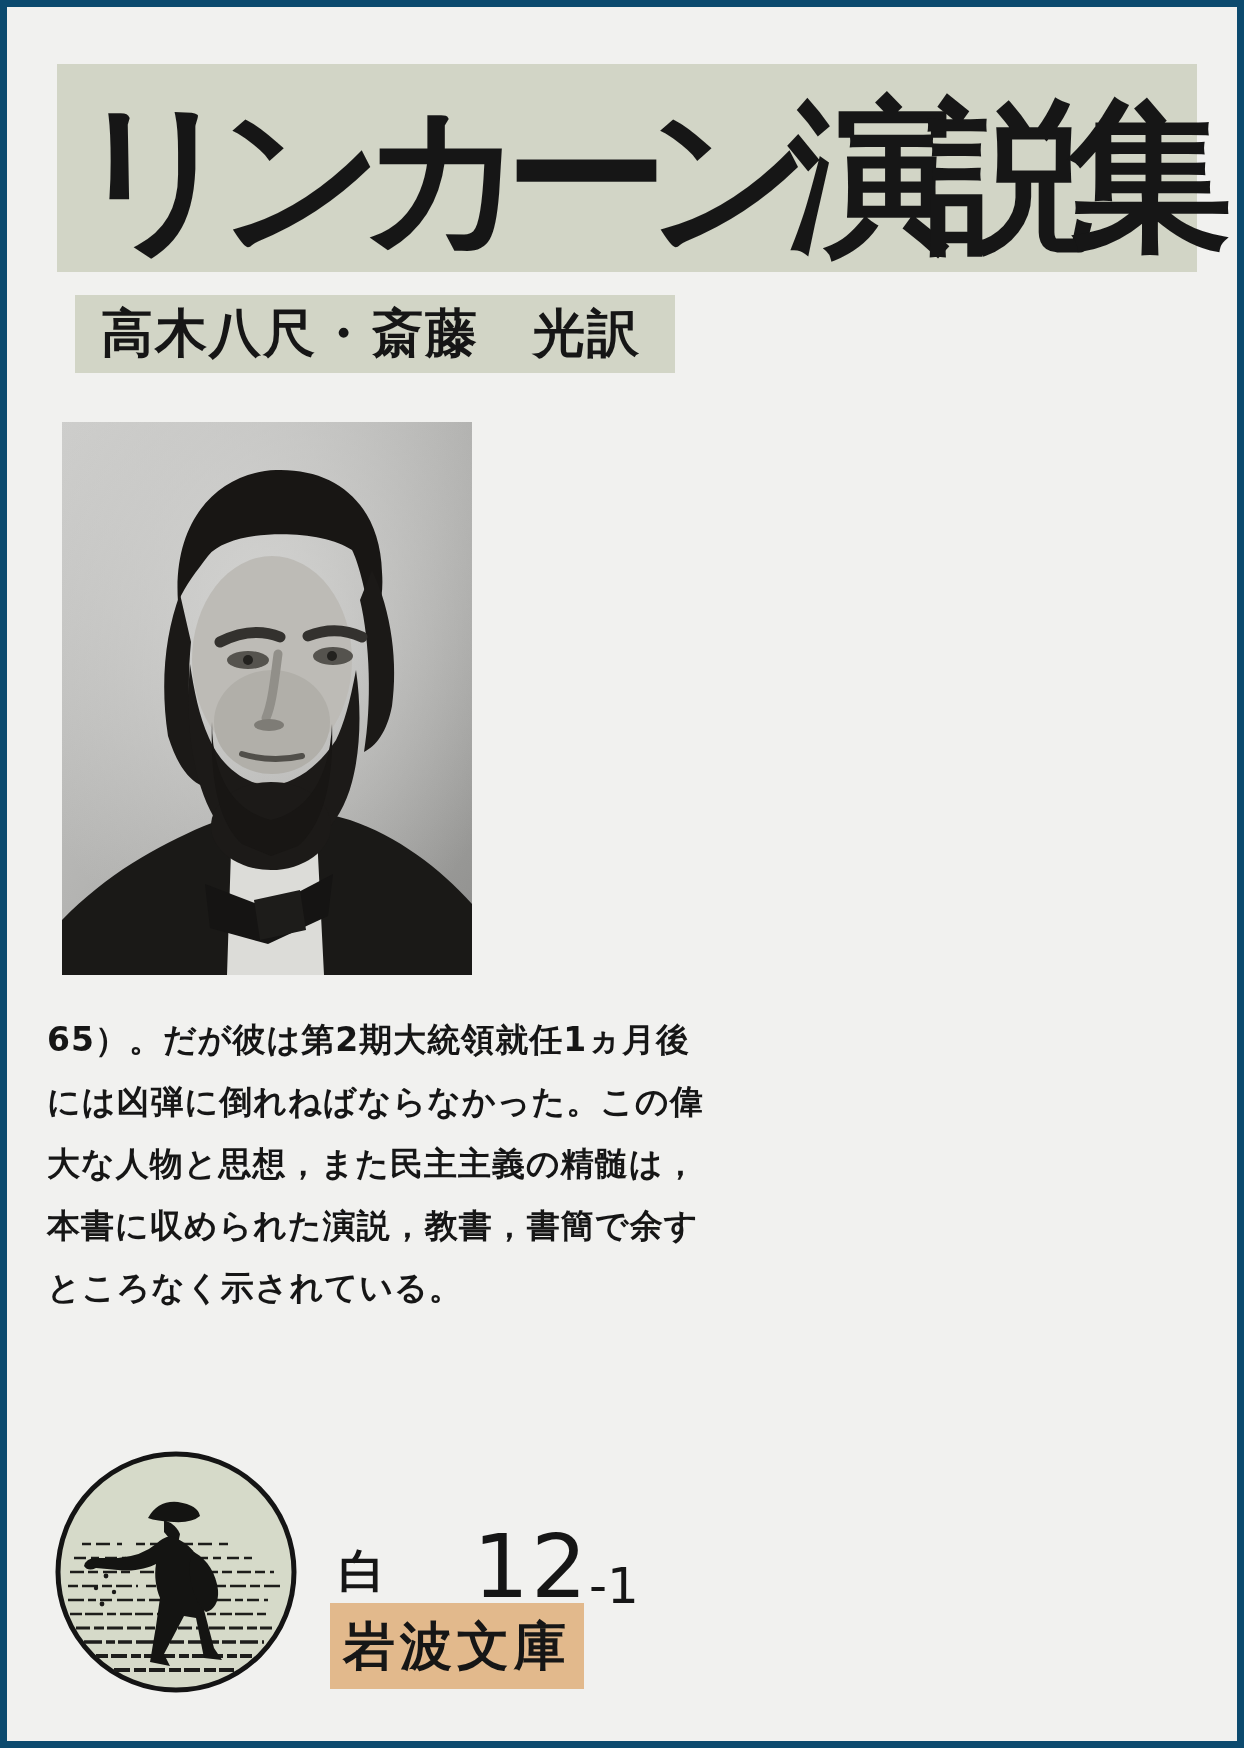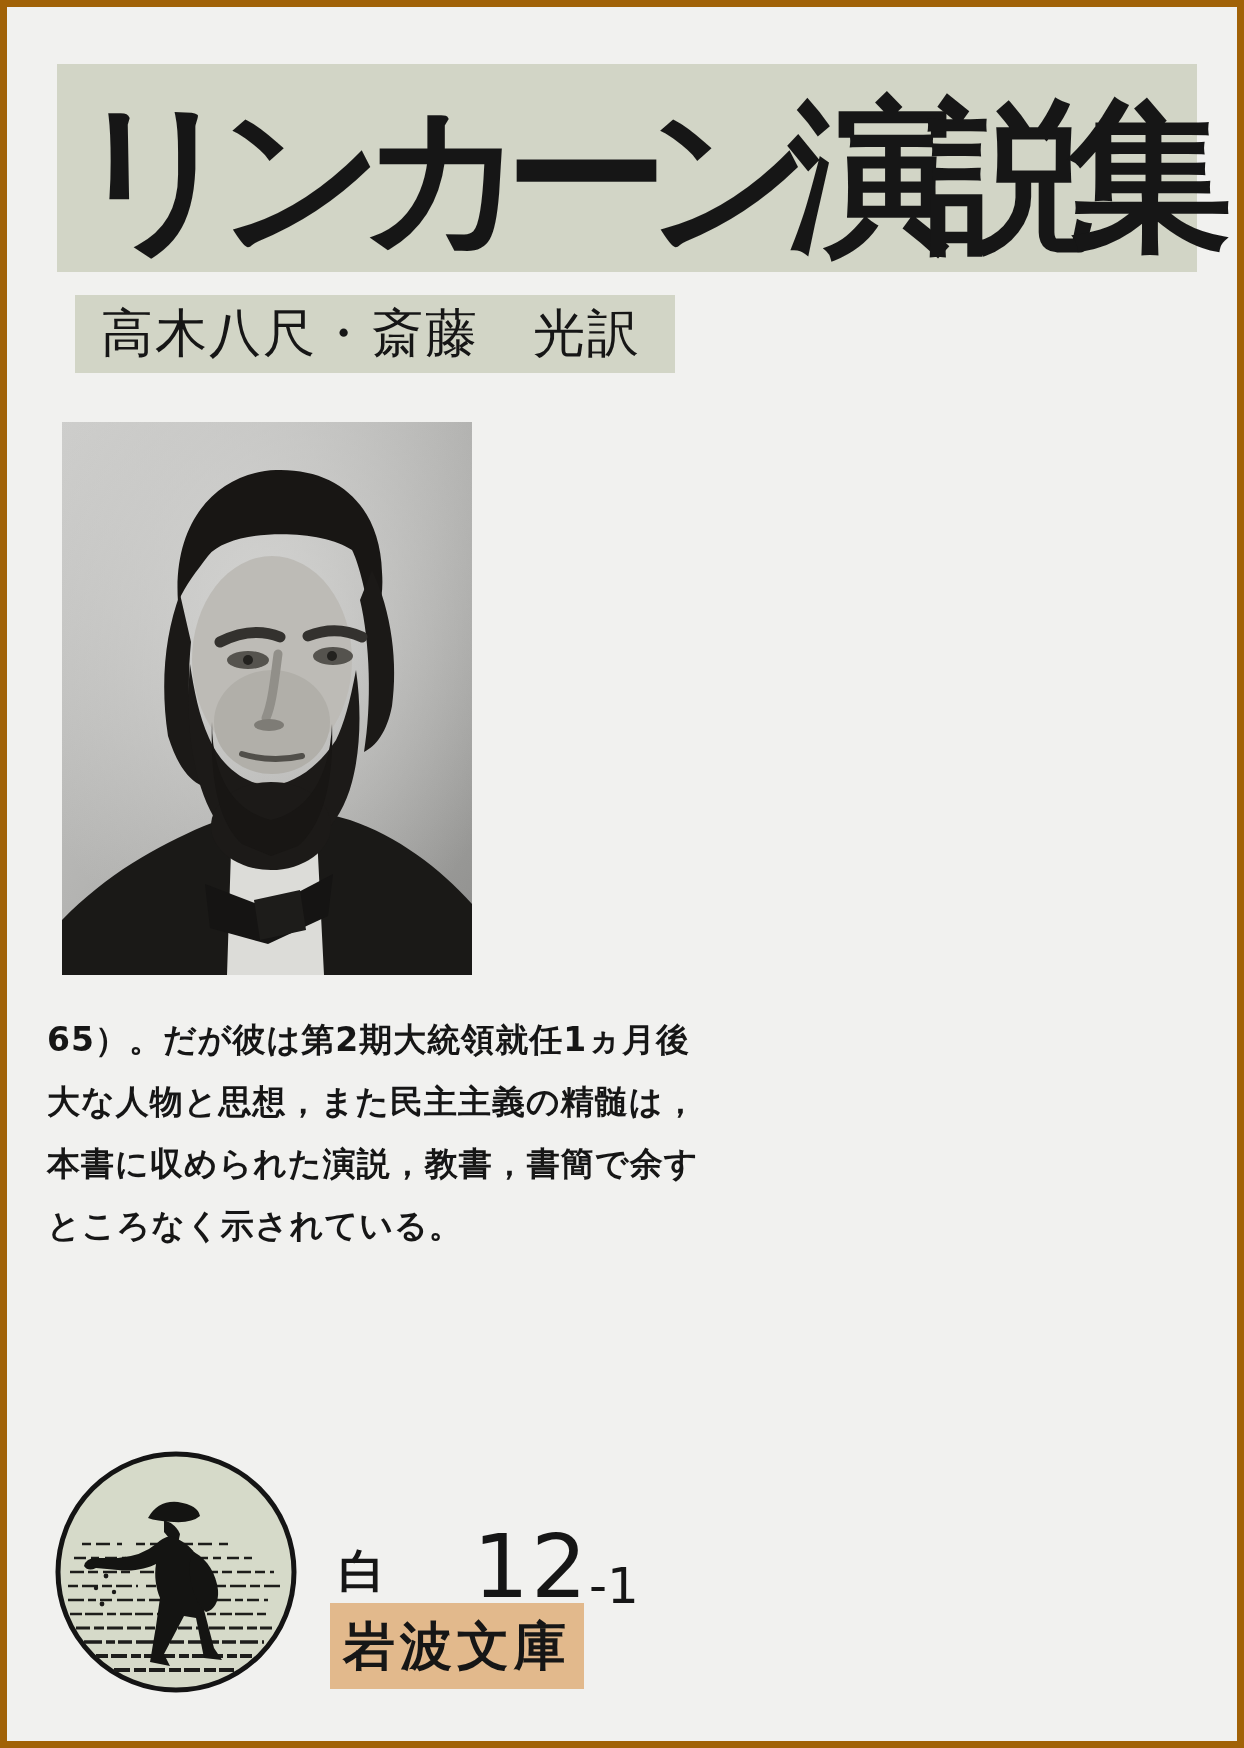--- a/index.html
+++ b/index.html
@@ -1,21 +1,21 @@
 <!DOCTYPE html>
 <html><head>
 <meta charset="utf-8">
 <style>
   html,body { margin:0; padding:0; background:#e9e9e7; }
   .page {
     position:relative;
     width:1244px; height:1748px;
     box-sizing:border-box;
     background:#f1f1ef;
-    border:7px solid #a16207;
+    border:7px solid #0c4a6e;
     overflow:hidden;
     font-family:"DejaVu Sans", sans-serif;
     color:#161616;
   }
   
   .title-banner {
     position:absolute; left:50px; top:57px;
     width:1140px; height:208px;
     background:#d2d5c6;
     display:flex; align-items:center;
@@ -31,21 +31,21 @@
   }
   
   .translator-bar {
     position:absolute; left:68px; top:288px;
     width:600px; height:78px;
     background:#d2d5c6;
     display:flex; align-items:center;
   }
   .translator-text {
     font-family:"DejaVu Serif", serif;
-    font-size:52px; font-weight:400;
+    font-size:52px; font-weight:700;
     letter-spacing:2px; white-space:nowrap;
     padding-left:26px;
   }
   
   .portrait {
     position:absolute; left:55px; top:415px;
     width:410px; height:553px;
   }
   .portrait svg { display:block; width:100%; height:100%; }
   
@@ -150,20 +150,21 @@
 
       <path d="M128,242 C123,302 130,362 156,402 C176,428 200,438 212,438 C247,432 278,406 290,360 C298,330 300,290 294,248 C288,280 282,302 274,318 C254,348 230,362 208,364 C184,362 160,346 147,316 C137,294 132,268 128,242 Z" fill="#1c1a18"></path>
       <ellipse cx="209" cy="404" rx="60" ry="44" fill="#1c1a18"></ellipse>
       <path d="M150,300 C150,350 168,388 209,398 C250,388 268,350 270,302 C272,356 262,402 236,424 L209,434 L180,422 C156,400 148,356 150,300 Z" fill="#181614"></path>
     </svg>
   </div>
 
 
   <div class="blurb-bottom">
       <div class="line">65）。だが彼は第2期大統領就任1ヵ月後</div>
+      <div class="line">には凶弾に倒れねばならなかった。この偉</div>
       <div class="line">大な人物と思想，また民主主義の精髄は，</div>
       <div class="line">本書に収められた演説，教書，書簡で余す</div>
       <div class="line">ところなく示されている。</div>
     </div>
 
   <div class="sower-logo">
     <svg viewBox="0 0 248 248" aria-hidden="true">
       <circle cx="124" cy="124" r="118" fill="#d6dac9" stroke="#141414" stroke-width="5"></circle>
 
       <g stroke="#1d1d1b" stroke-width="2.5" fill="none">

